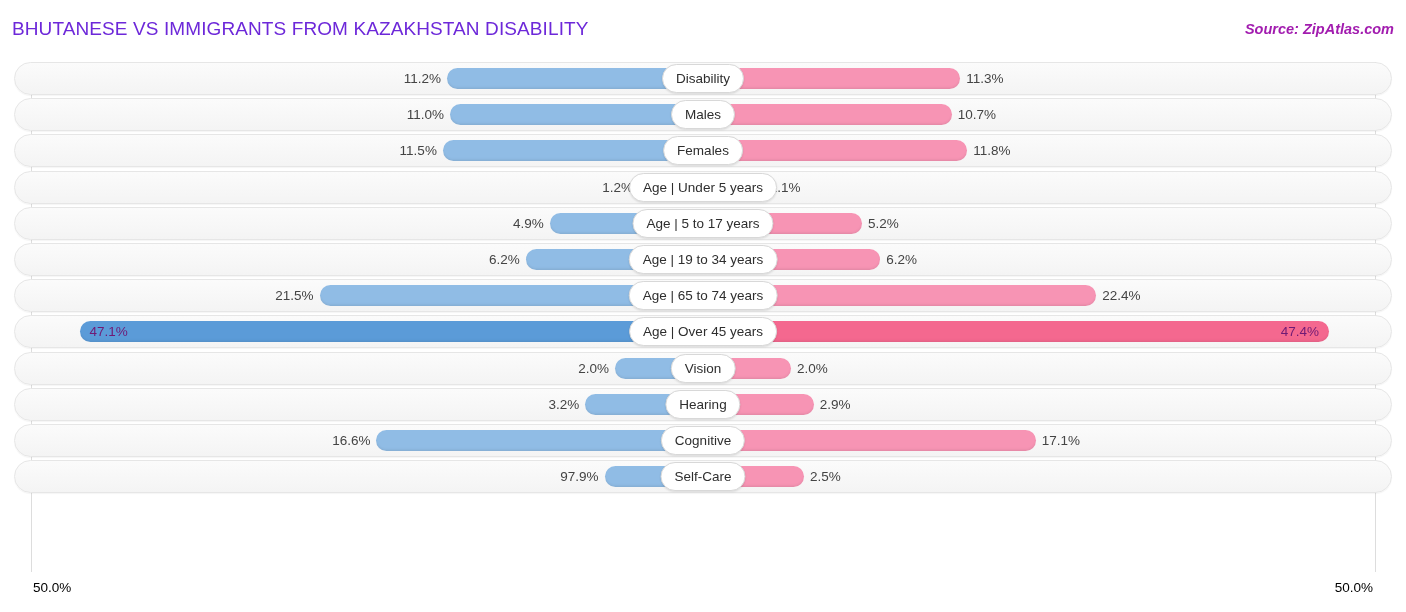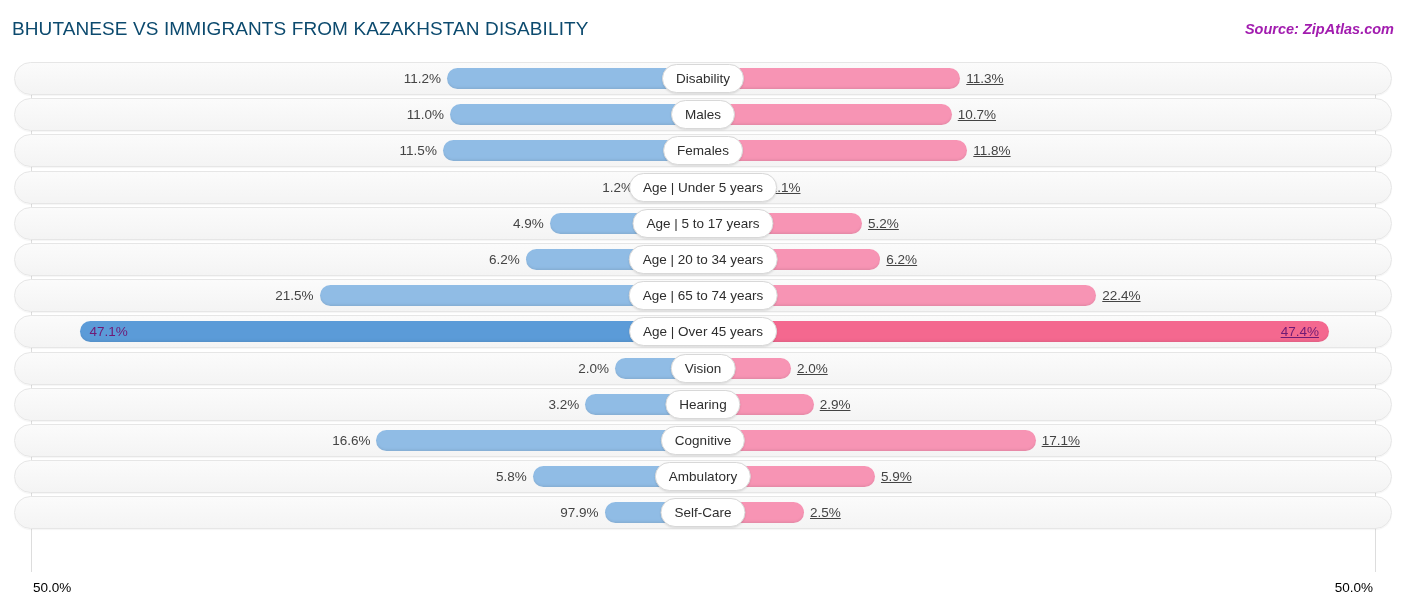--- a/index.html
+++ b/index.html
@@ -20,21 +20,21 @@
   .header {
     position: absolute;
     top: 0; left: 0; right: 0;
     height: 56px;
   }
   .chart-title {
     position: absolute;
     left: 12px;
     top: 18px;
     font-size: 19px;
-    color: #0c4a6e;
+    color: #6d28d9;
     font-weight: 400;
     letter-spacing: .1px;
     white-space: nowrap;
   }
   .chart-source {
     position: absolute;
     right: 12px;
     top: 21px;
     font-size: 14.5px;
     font-style: italic;
@@ -109,21 +109,21 @@
     position: absolute;
     top: 0;
     height: 33px;
     line-height: 33px;
     font-size: 13.5px;
     color: #444;
     white-space: nowrap;
     z-index: 4;
   }
   .val-left  { text-align: right; }
-  .val-right { text-align: left; text-decoration: underline; }
+  .val-right { text-align: left; }
   .row.highlight .val.inside { color: #701a75; }
 
   
   .center-label {
     position: absolute;
     top: 2px;
     height: 29px;
     line-height: 28px;
     transform: translateX(-50%);
     background: #ffffff;
@@ -230,21 +230,21 @@
         <div class="val val-left" style="right: 862.273px;">4.9%</div>
         <div class="val val-right" style="left: 868.025px;">5.2%</div>
         <div class="center-label" style="left: 703px;">Age | 5 to 17 years</div>
       </div>
       <div class="row">
         <div class="row-track"></div>
         <div class="bar bar-left" style="left: 525.652px; width: 177.348px;"></div>
         <div class="bar bar-right" style="left: 703px; width: 177.348px;"></div>
         <div class="val val-left" style="right: 886.348px;">6.2%</div>
         <div class="val val-right" style="left: 886.348px;">6.2%</div>
-        <div class="center-label" style="left: 703px;">Age | 20 to 34 years</div>
+        <div class="center-label" style="left: 703px;">Age | 19 to 34 years</div>
       </div>
       <div class="row">
         <div class="row-track"></div>
         <div class="bar bar-left" style="left: 319.598px; width: 383.402px;"></div>
         <div class="bar bar-right" style="left: 703px; width: 393.275px;"></div>
         <div class="val val-left" style="right: 1092.4px;">21.5%</div>
         <div class="val val-right" style="left: 1102.28px;">22.4%</div>
         <div class="center-label" style="left: 703px;">Age | 65 to 74 years</div>
       </div>
       <div class="row highlight">
@@ -274,28 +274,20 @@
       <div class="row">
         <div class="row-track"></div>
         <div class="bar bar-left" style="left: 376.405px; width: 326.595px;"></div>
         <div class="bar bar-right" style="left: 703px; width: 332.66px;"></div>
         <div class="val val-left" style="right: 1035.6px;">16.6%</div>
         <div class="val val-right" style="left: 1041.66px;">17.1%</div>
         <div class="center-label" style="left: 703px;">Cognitive</div>
       </div>
       <div class="row">
         <div class="row-track"></div>
-        <div class="bar bar-left" style="left: 532.836px; width: 170.164px;"></div>
-        <div class="bar bar-right" style="left: 703px; width: 171.977px;"></div>
-        <div class="val val-left" style="right: 879.164px;">5.8%</div>
-        <div class="val val-right" style="left: 880.977px;">5.9%</div>
-        <div class="center-label" style="left: 703px;">Ambulatory</div>
-      </div>
-      <div class="row">
-        <div class="row-track"></div>
         <div class="bar bar-left" style="left: 604.537px; width: 98.4632px;"></div>
         <div class="bar bar-right" style="left: 703px; width: 100.987px;"></div>
         <div class="val val-left" style="right: 807.463px;">97.9%</div>
         <div class="val val-right" style="left: 809.987px;">2.5%</div>
         <div class="center-label" style="left: 703px;">Self-Care</div>
       </div>
     </div>
 </div>
 
 <div class="footer">

